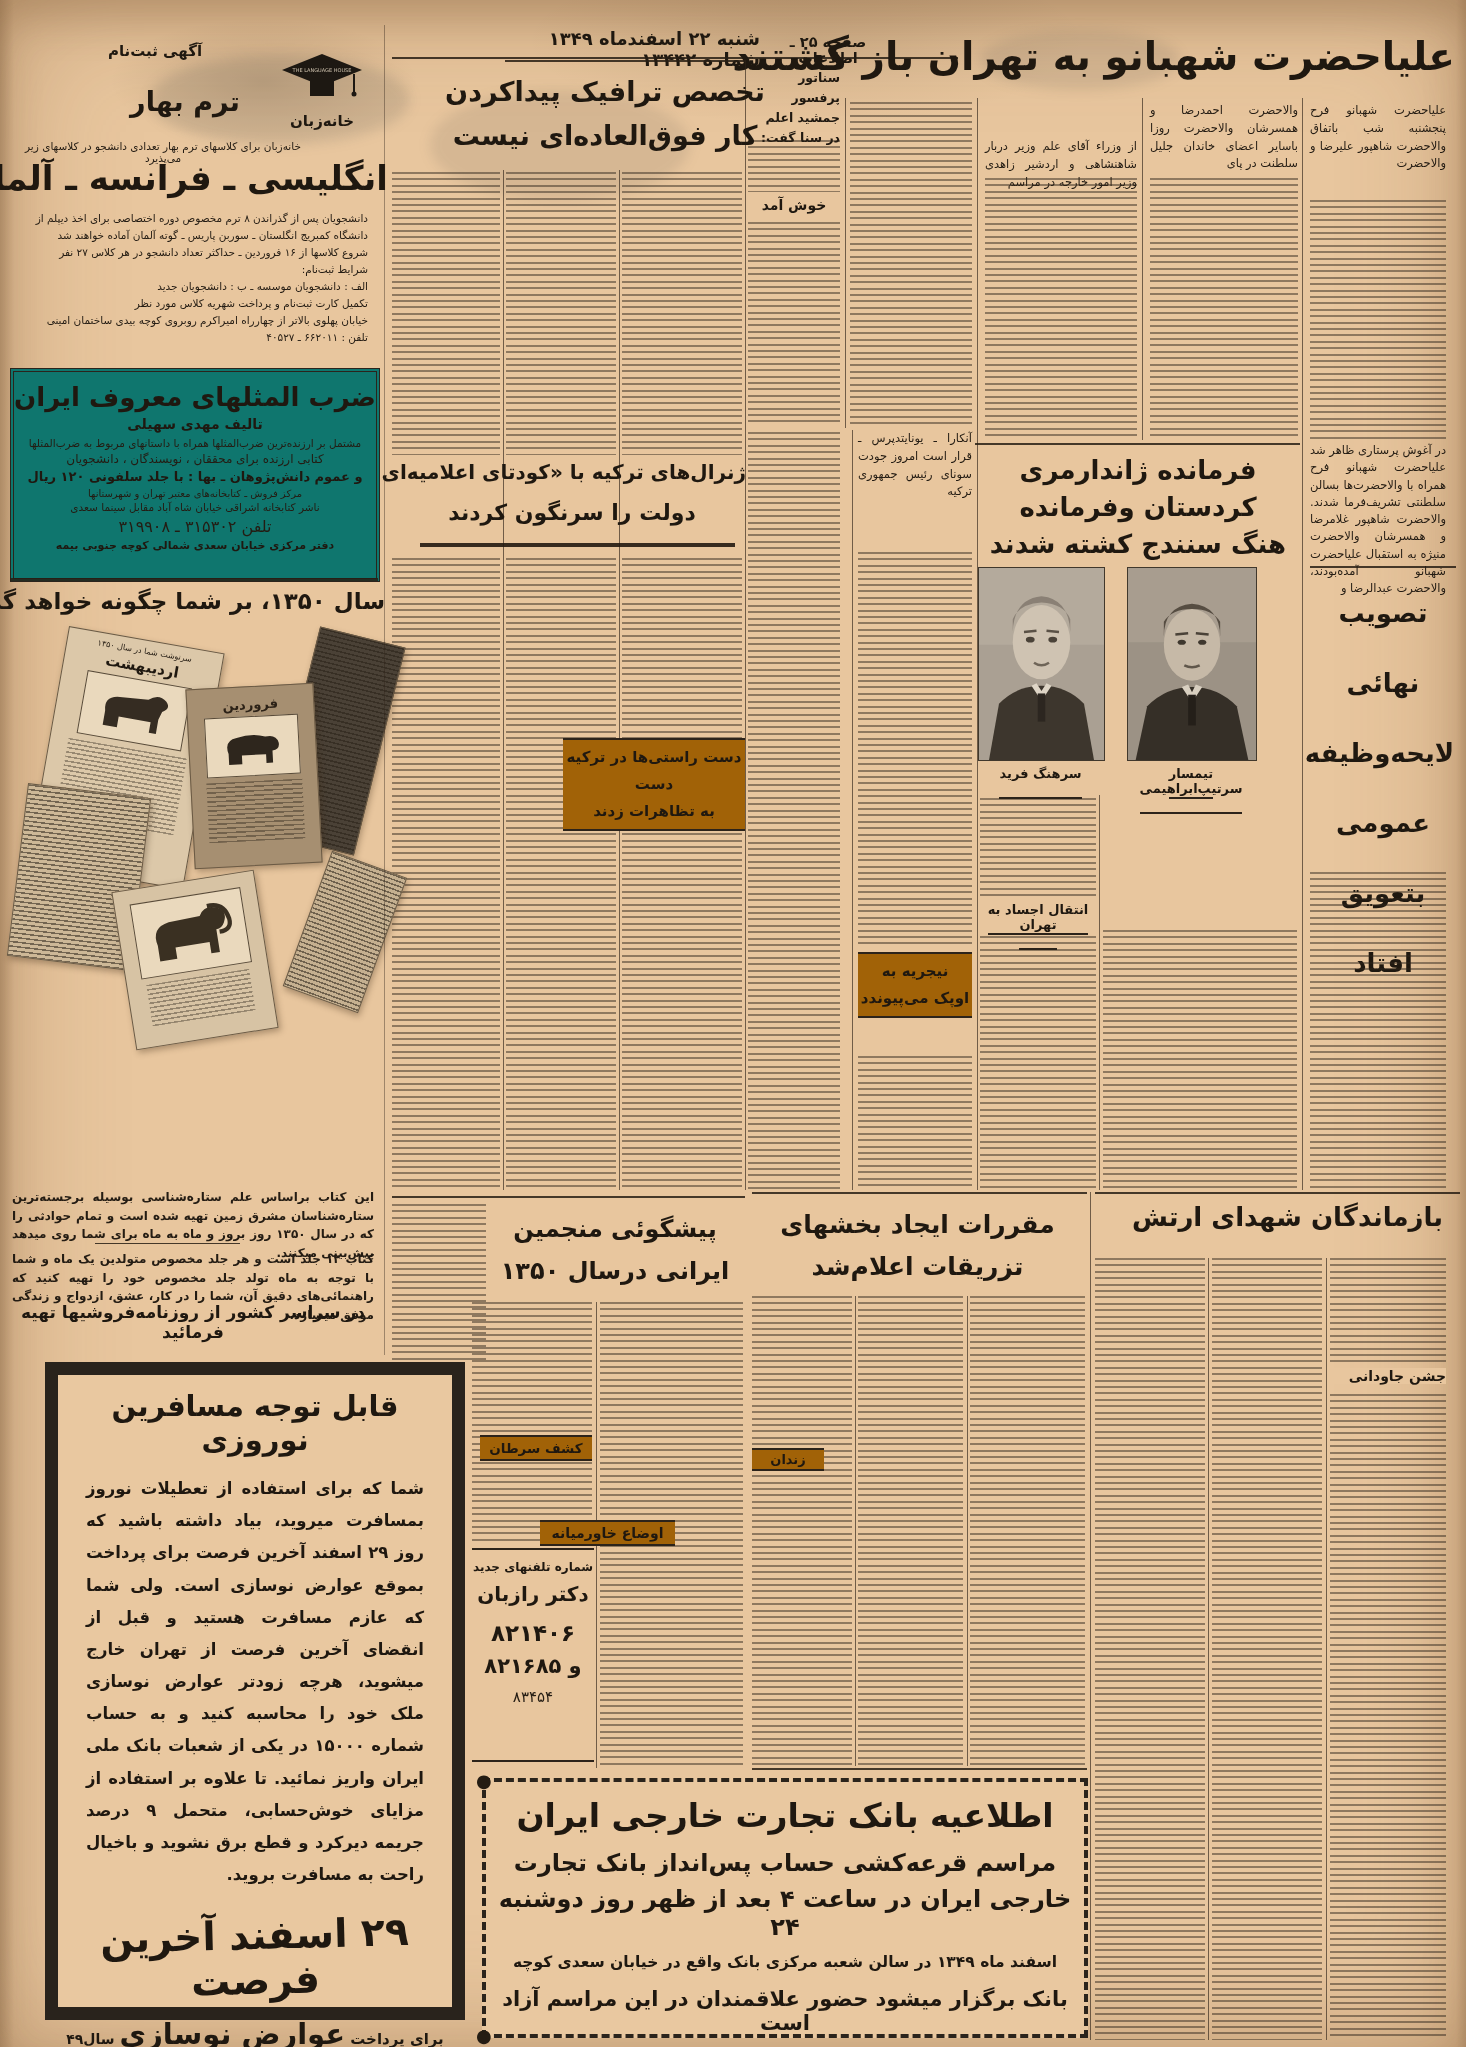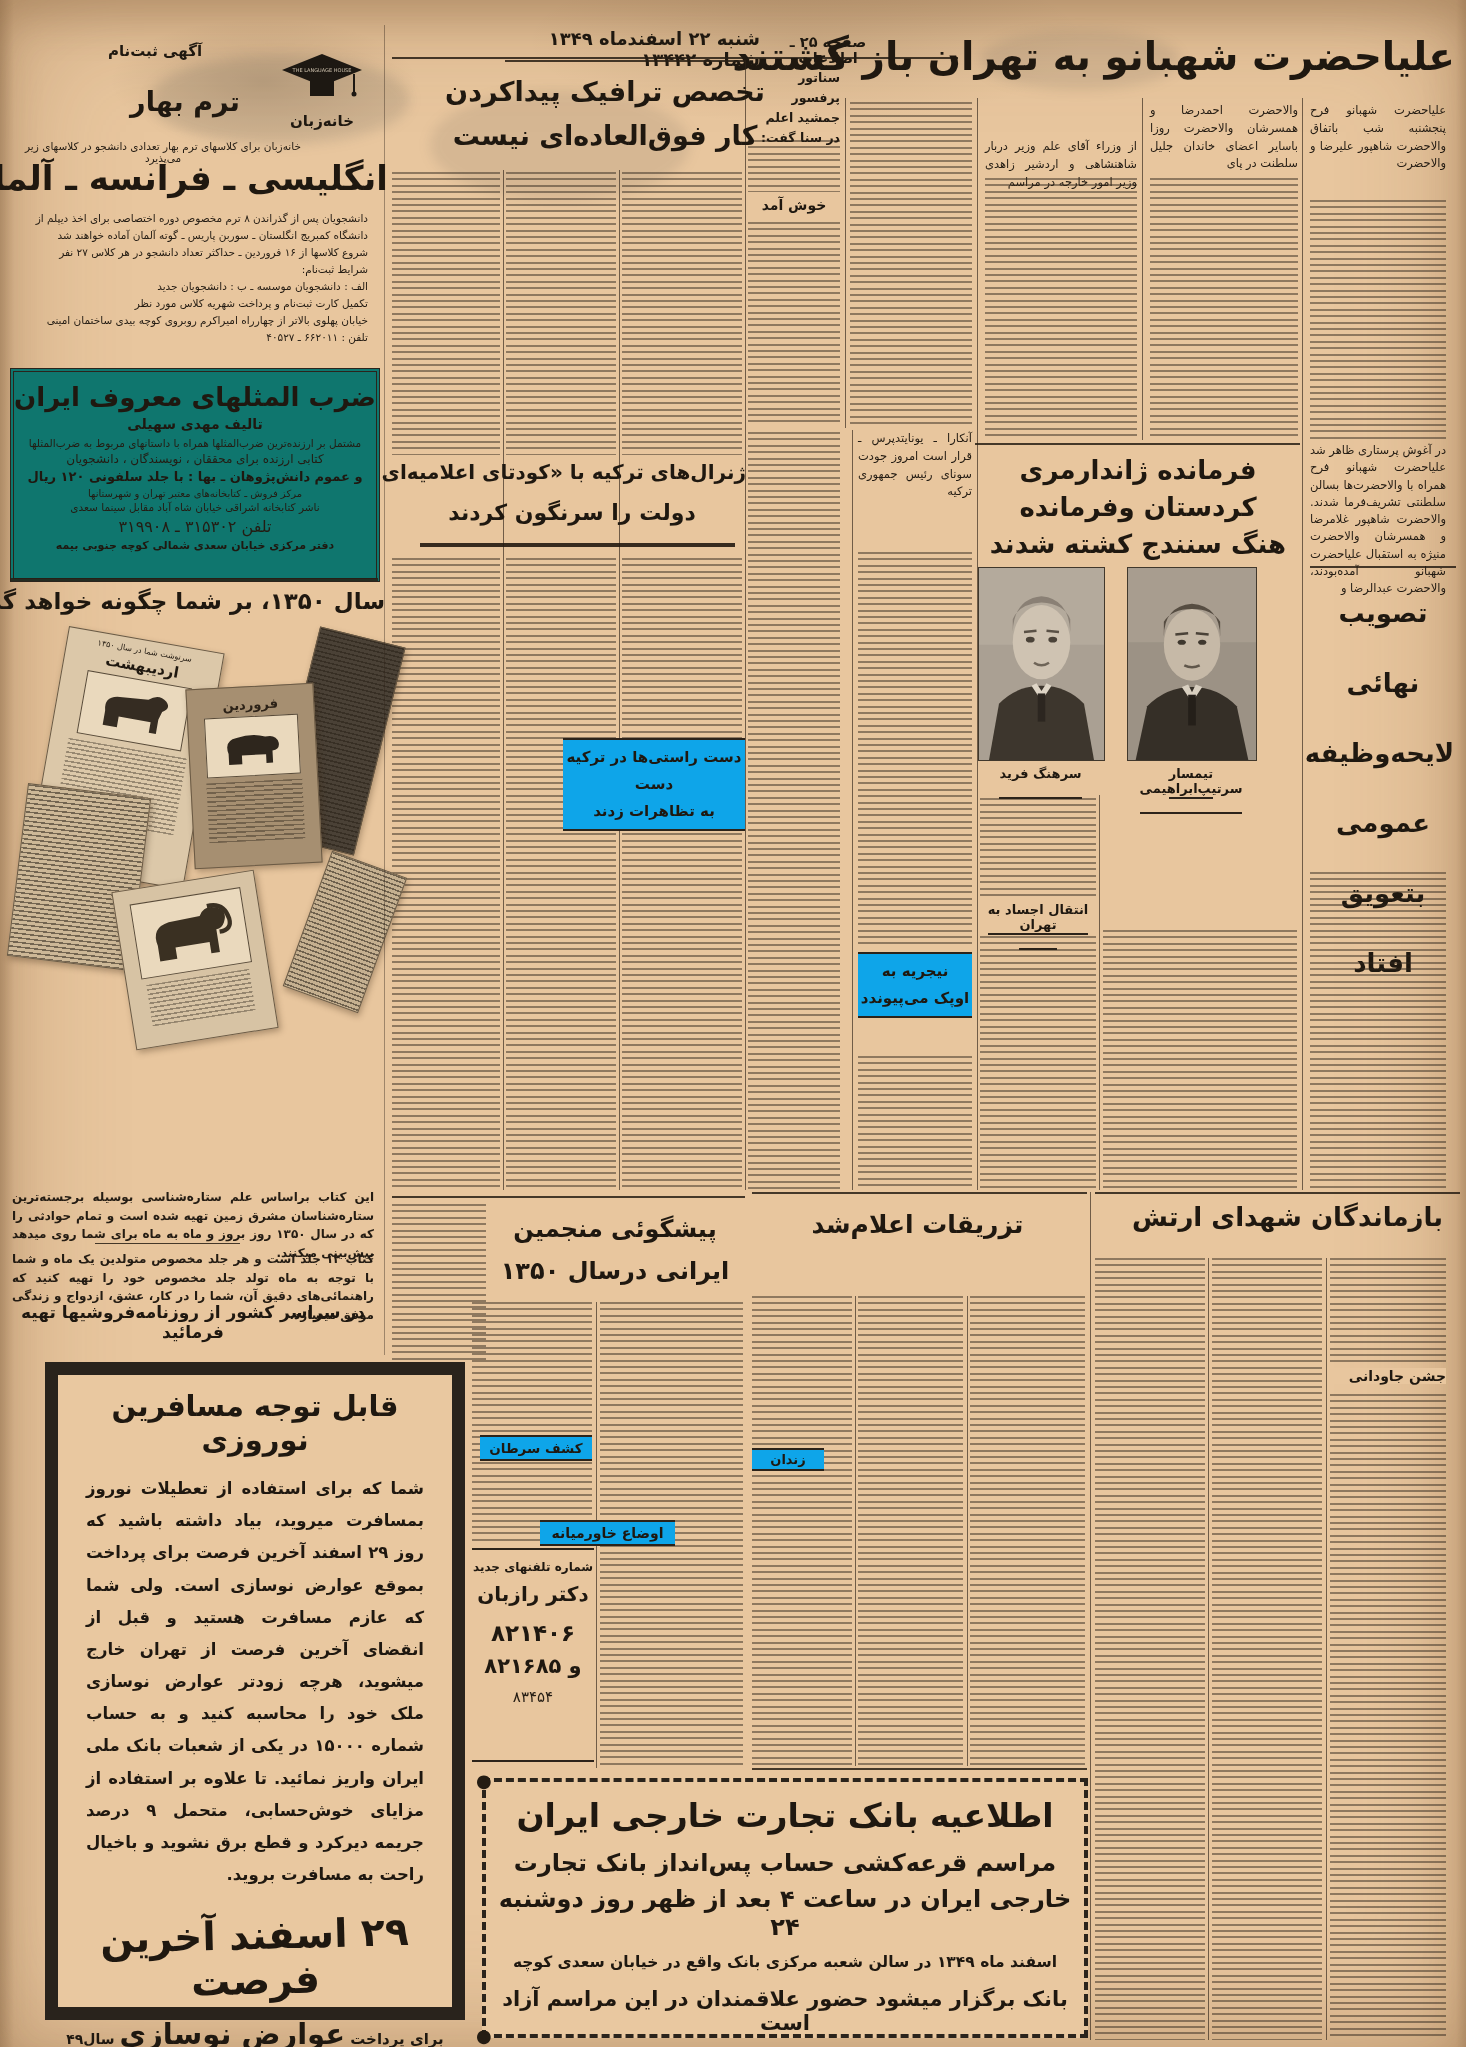--- a/index.html
+++ b/index.html
@@ -18,21 +18,21 @@
   .ctr{text-align:center;}
   .rt{text-align:right;direction:rtl;}
   .jt{text-align:justify;text-align-last:right;direction:rtl;}
   .nw{white-space:nowrap;}
   .pre{white-space:pre-line;}
   .tx{background-image:repeating-linear-gradient(180deg, rgba(45,36,26,.48) 0 2px, rgba(45,36,26,0) 2px 6.4px);
       background-clip:content-box;}
   .vr{position:absolute;width:1px;background:rgba(48,36,24,.65);}
   .hr{position:absolute;height:2px;background:rgba(40,30,20,.85);}
   .hrT{position:absolute;height:4px;background:rgba(35,26,17,.9);}
-  .boxhead{background:#0ea5e9;border-top:2px solid #2c231a;border-bottom:2px solid #2c231a;}
+  .boxhead{background:#a16207;border-top:2px solid #2c231a;border-bottom:2px solid #2c231a;}
   .smudge{position:absolute;border-radius:50%;filter:blur(6px);pointer-events:none;}
   .photo{position:absolute;border:1px solid #41382c;overflow:hidden;background:#a59a8d;}
   .cap-under{border-bottom:2px solid #2c231a;padding-bottom:16px;}
   .card{position:absolute;border:1px solid #6b5a44;box-shadow:2px 3px 6px rgba(60,40,20,.35);overflow:hidden;}
   .anim-box{background:#ead9bd;border:1px solid #5a4c3a;margin:4px auto;display:flex;align-items:center;justify-content:center;}
   .tiny-lines{background-image:repeating-linear-gradient(180deg, rgba(40,32,22,.55) 0 1.5px, transparent 1.5px 4.5px);}
 </style>
 </head>
 <body>
 
@@ -176,20 +176,21 @@
   <div class="c ctr" style="left:472px;top:1548px;width:122px;height:210px;border-top:2px solid #2c231a;border-bottom:2px solid #2c231a;background:#e8c69e;">
     <div class="h" style="font-size:12px;margin-top:10px;">شماره تلفنهای جدید</div>
     <div class="h" style="font-size:20px;margin-top:8px;">دکتر رازبان</div>
     <div class="h" style="font-size:23px;margin-top:14px;">۸۲۱۴۰۶</div>
     <div class="h" style="font-size:21px;margin-top:8px;">و ۸۲۱۶۸۵</div>
     <div style="font-size:15px;margin-top:10px;">۸۳۴۵۴</div>
   </div>
 
   <div class="hr" style="left:752px;top:1192px;width:335px;"></div>
   <div class="c ctr h" style="left:765px;top:1204px;width:305px;font-size:25px;line-height:42px;">
+    <div>مقررات ایجاد بخشهای</div>
     <div>تزریقات اعلام‌شد</div>
   </div>
   <div class="c tx" style="left:752px;top:1296px;width:100px;height:470px;"></div>
   <div class="c tx" style="left:858px;top:1296px;width:105px;height:470px;"></div>
   <div class="c tx" style="left:970px;top:1296px;width:115px;height:470px;"></div>
   <div class="vr" style="left:855px;top:1296px;height:470px;"></div>
   <div class="vr" style="left:967px;top:1296px;height:470px;"></div>
   <div class="c ctr h boxhead" style="left:752px;top:1448px;width:72px;font-size:13px;padding:2px 0;">زندان</div>
   <div class="hr" style="left:752px;top:1768px;width:335px;"></div>
 

